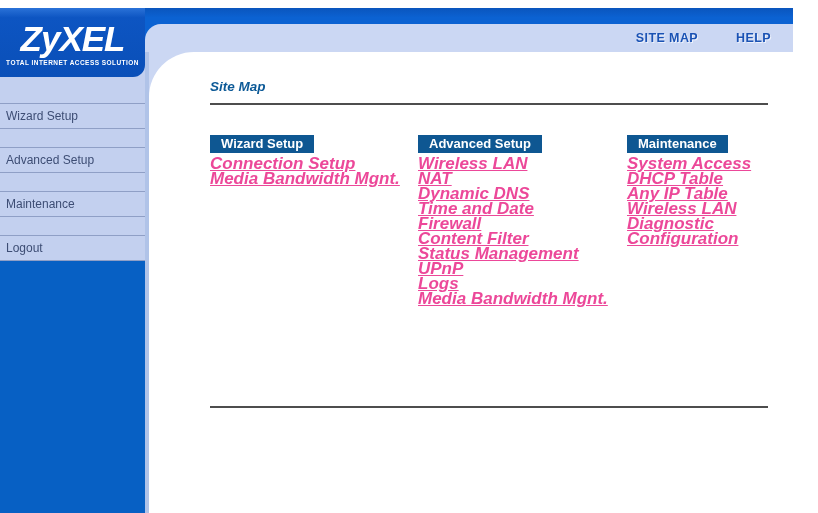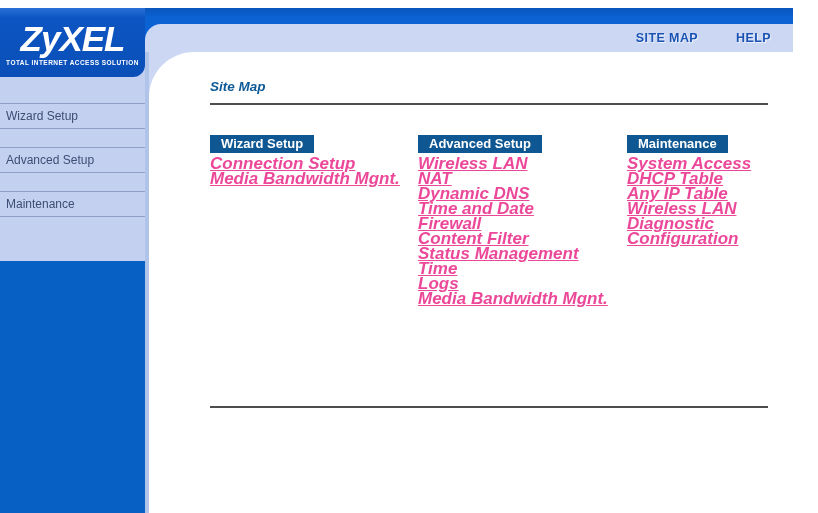--- a/index.html
+++ b/index.html
@@ -120,20 +120,21 @@
   }
 </style>
 </head>
 <body>
 
 <div class="sidebar-bg">
   <div class="sidebar-menu">
       <div class="side-item">Wizard Setup</div>
       <div class="side-item">Advanced Setup</div>
       <div class="side-item">Maintenance</div>
+      <div class="side-item">Logout</div>
     </div>
   <div class="sidebar-bottom-fill"></div>
 </div>
 
 <div class="logo-block">
   <div class="brand">ZyXEL</div>
   <div class="tagline">Total Internet Access Solution</div>
 </div>
 
 <div class="top-blue-bar"></div>
@@ -159,21 +160,21 @@
         <div class="col">
     <span class="col-header">Advanced Setup</span>
     <div class="links">
             <a>Wireless LAN</a>
             <a>NAT</a>
             <a>Dynamic DNS</a>
             <a>Time and Date</a>
             <a>Firewall</a>
             <a>Content Filter</a>
             <a>Status Management</a>
-            <a>Time</a>
+            <a>UPnP</a>
             <a>Logs</a>
             <a>Media Bandwidth Mgnt.</a>
           </div>
   </div>
         <div class="col">
     <span class="col-header">Maintenance</span>
     <div class="links">
             <a>System Access</a>
             <a>DHCP Table</a>
             <a>Any IP Table</a>

